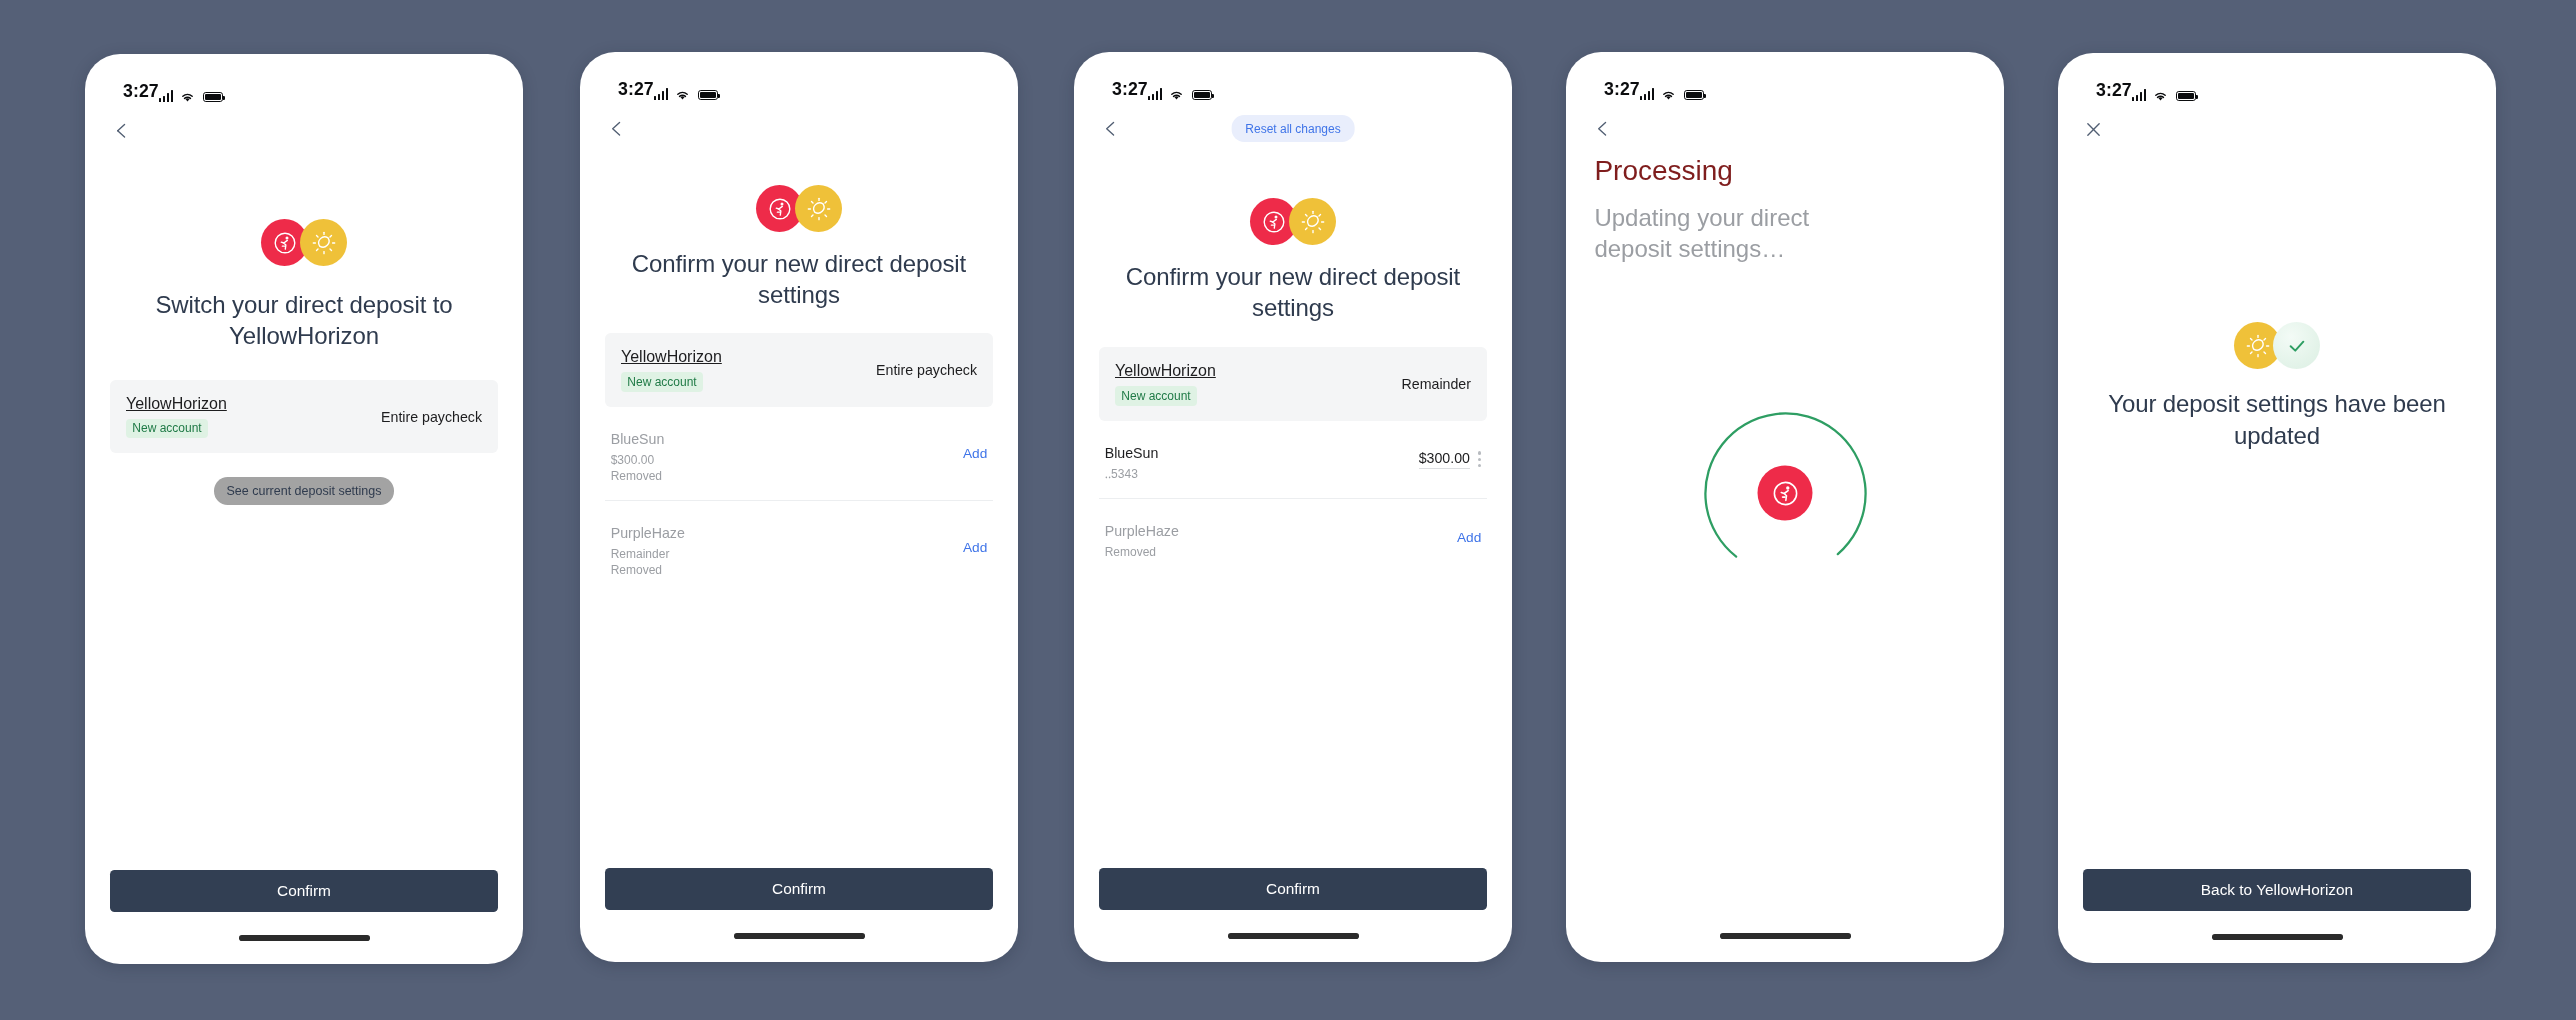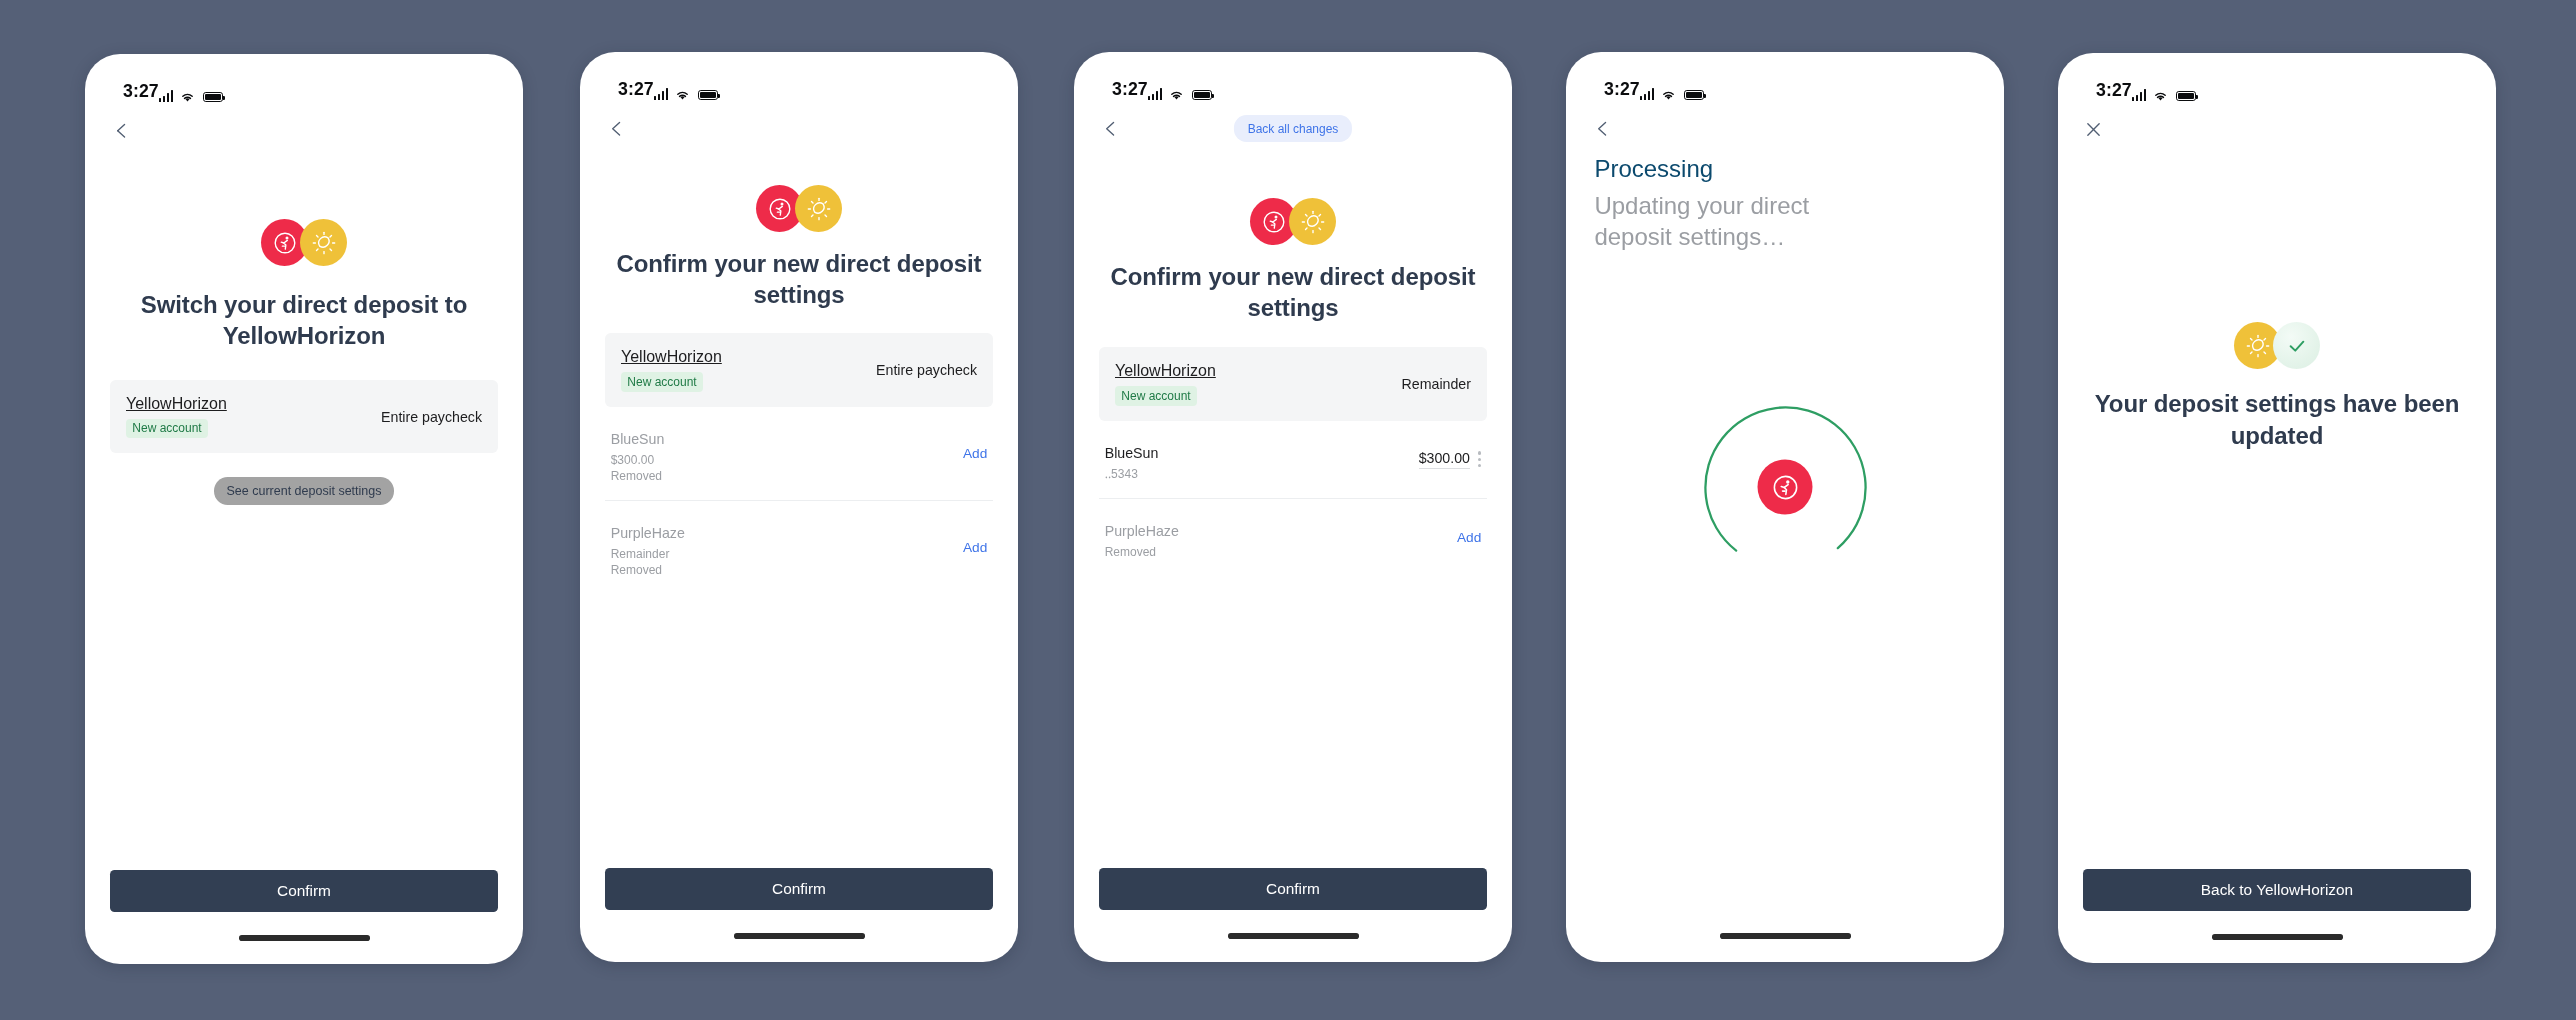--- a/index.html
+++ b/index.html
@@ -74,21 +74,21 @@
 
   .logos{ display:flex; justify-content:center; align-items:center; }
   .logo{ width:47px; height:47px; border-radius:50%; display:flex; align-items:center; justify-content:center; }
   .logo.red{ background:#ee2b49; }
   .logo.yellow{ background:#efc139; margin-left:-8px; }
   .logo.green{ margin-left:-8px;
     background:radial-gradient(circle at 38% 32%, #f3fbf6 0%, #e3f3e9 65%, #dcefe4 100%); }
 
   .headline{
     text-align:center; color:#2f3b4e; font-size:24px; line-height:1.30;
-    font-weight:700; letter-spacing:-0.1px;
+    font-weight:400; letter-spacing:-0.1px;
   }
 
   
   .acct-card{
     background:#f4f5f6; border-radius:5.7px;
     padding:15px 16px; display:flex; align-items:center; justify-content:space-between;
   }
   .acct-name{ font-size:16px; color:#1d1d1f;text-decoration:underline; }
   .badge{
     display:inline-block; margin-top:5.7px;
@@ -111,21 +111,21 @@
   .link-add{ font-size:13.7px; color:#3f74e8; cursor:pointer; }
   .amount-edit{
     font-size:14.2px; color:#1d1d1f;
     border-bottom:0.9px solid #dcdee1; padding-bottom:2.3px;
   }
   .kebab{ display:flex; flex-direction:column; gap:2.8px; cursor:pointer; }
   .kebab span{ width:3.4px; height:3.4px; border-radius:50%; background:#b8bbc0; }
 
   
   .proc-head{ padding:4.6px 3.4px 0 3.4px; }
-  .proc-title{ font-size:24px; color:#0c4a6e; margin-bottom:7px; }
+  .proc-title{ font-size:28px; color:#7f1d1d; margin-bottom:15px; }
   .proc-sub{ font-size:24px; color:#9b9ea3; line-height:1.32; max-width:285px; }
   .spinner-wrap{ flex:1; display:flex; align-items:center; justify-content:center; }
   .spinner{ position:relative; width:167px; height:167px; }
   .spinner svg{ display:block; }
   .spin-logo{
     position:absolute; left:50%; top:50%; transform:translate(-50%,-50%);
     width:55px; height:55px; border-radius:50%;
     background:#ee2b49; display:flex; align-items:center; justify-content:center;
   }
 
@@ -338,21 +338,21 @@
           </svg>
         <div class="batt">
             <b></b>
           </div>
       </div>
     </div>
     <div class="navbar">
       <svg class="backarrow" viewBox="0 0 34 34">
           <path d="M22 6 10 17l12 11" stroke="#525f73" stroke-width="2.4" fill="none" stroke-linecap="round" stroke-linejoin="round"></path>
         </svg>
-      <div class="pill-reset">Back all changes</div>
+      <div class="pill-reset">Reset all changes</div>
     </div>
     <div class="screen">
       <div style="height:48px"></div>
       <div class="logos">
         <div class="logo red">
           <svg width="30" height="30" viewBox="0 0 52 52">
               <circle cx="26" cy="26" r="17" stroke="#fff" stroke-width="2.4" fill="none"></circle>
               <circle cx="29.5" cy="17.5" r="2.6" fill="#fff"></circle>
               <path d="M30 21.5 24 26l3.5 3.5-1 7" stroke="#fff" stroke-width="2.4" fill="none" stroke-linecap="round" stroke-linejoin="round"></path>
               <path d="M24 26l-4.5-1.5" stroke="#fff" stroke-width="2.4" fill="none" stroke-linecap="round"></path>

